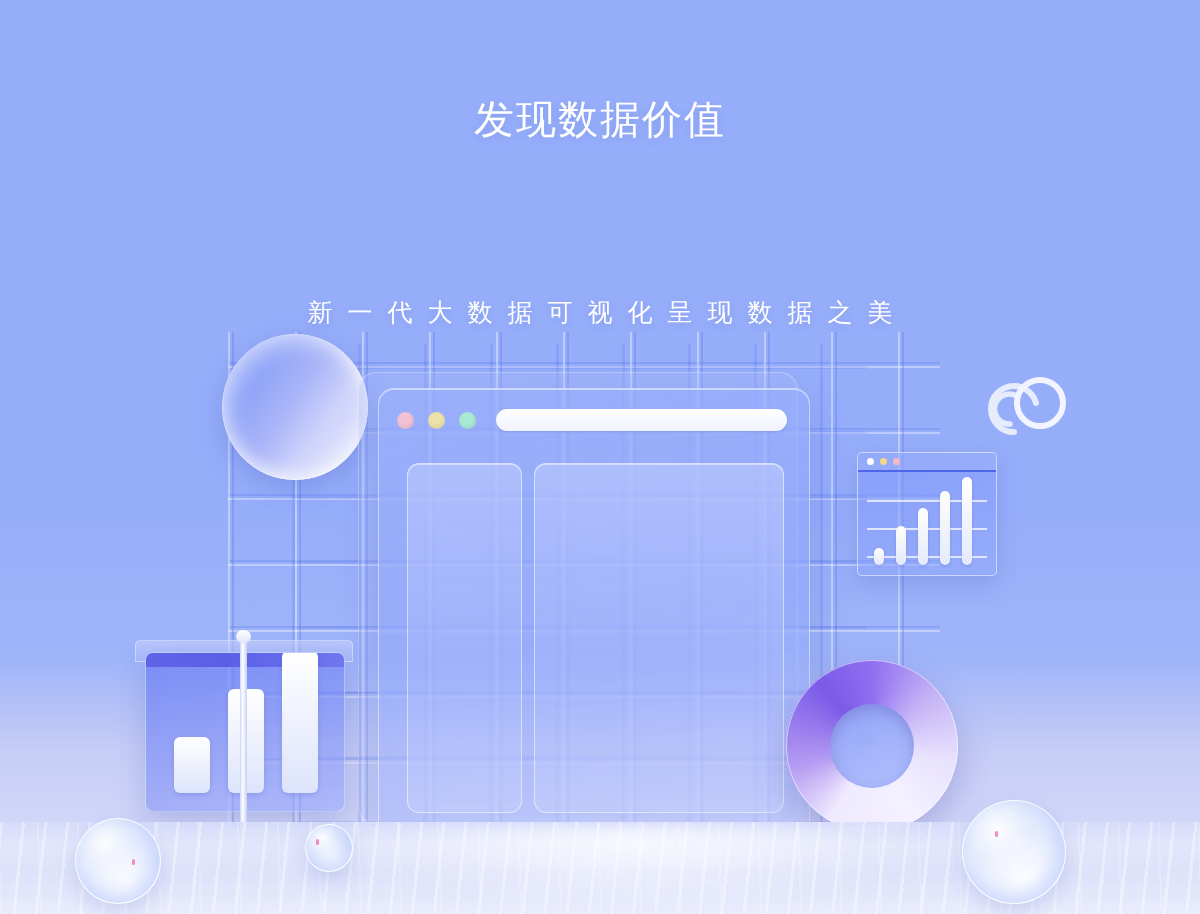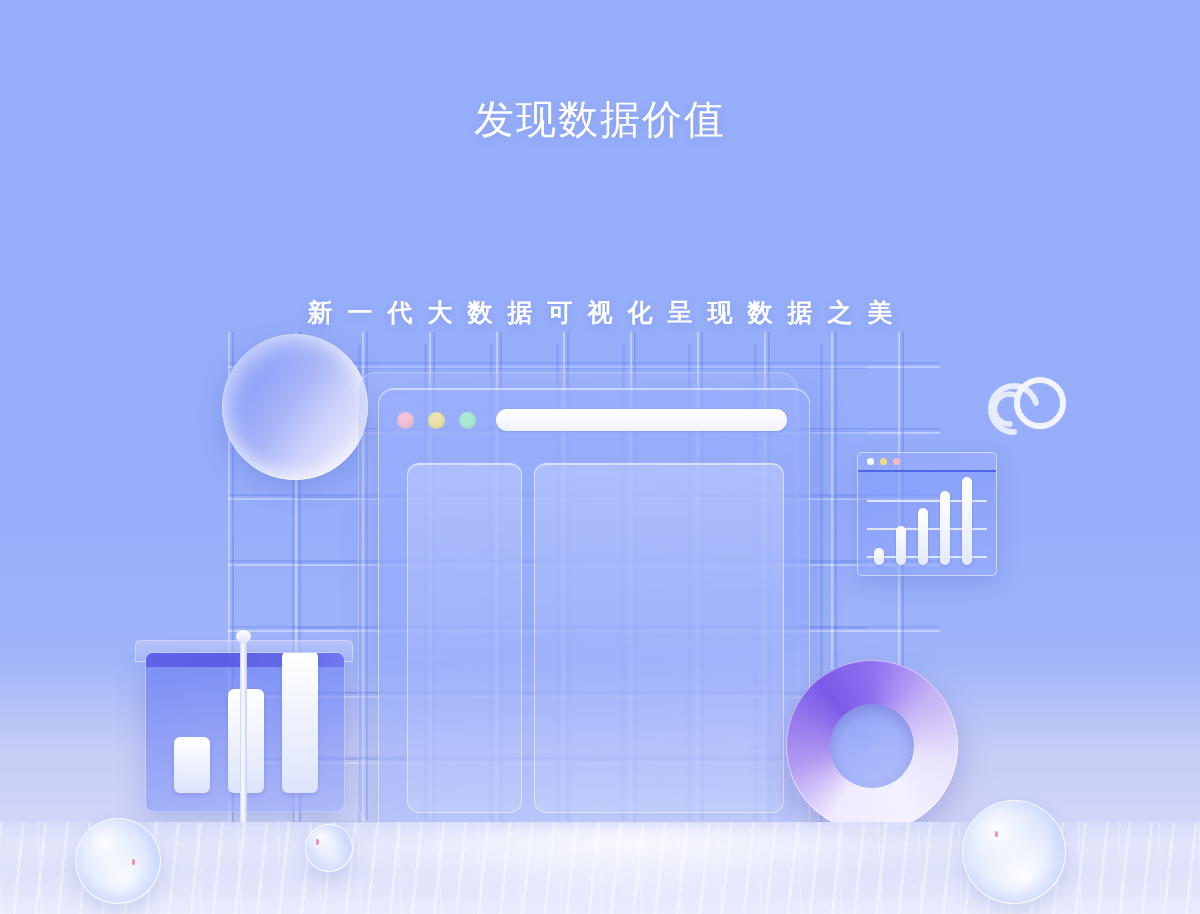--- a/index.html
+++ b/index.html
@@ -178,21 +178,21 @@
   .sph-b{ left:305px; top:824px; width:48px; height:48px; }
   .sph-c{ left:962px; top:800px; width:104px; height:104px; }
   .pink{ position:absolute; width:3px; height:6px; border-radius:2px; background:#f07ba8; opacity:.85; }
 
   
   .txt{ position:absolute; left:0; right:0; text-align:center; color:#fff; }
   .eyebrow{ top:92px; font-size:40px; font-weight:400; letter-spacing:2px;
     text-shadow:0 2px 10px rgba(60,80,180,.22); }
   .title{ top:163px; font-size:97px; font-weight:700; letter-spacing:1px; line-height:1.08;
     text-shadow:0 5px 22px rgba(55,75,175,.30); }
-  .tagline{ top:296px; font-size:25px; font-weight:700; letter-spacing:15px; text-indent:15px;
+  .tagline{ top:296px; font-size:25px; font-weight:400; letter-spacing:15px; text-indent:15px;
     text-shadow:0 2px 8px rgba(60,80,180,.22); }
 </style>
 </head>
 <body>
 
 <div class="stage">
 
   <div class="grid"></div>
   <div class="grid2"></div>
 

